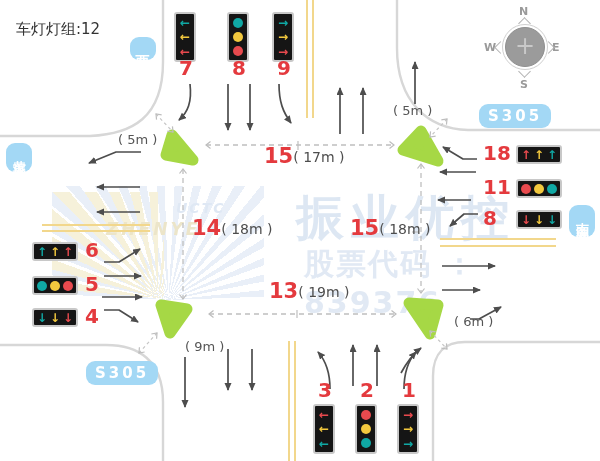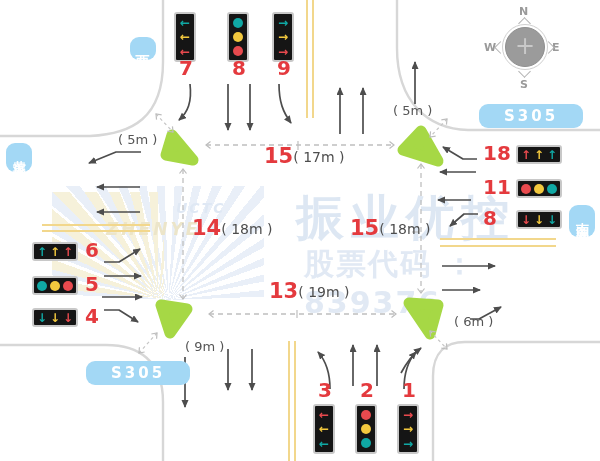--- a/index.html
+++ b/index.html
@@ -13,21 +13,21 @@
   .wm-stock{left:304px;top:244px;font-size:30px;font-weight:bold;letter-spacing:2px;color:#e1e9f4;}
   .wm-fan{left:52px;top:186px;width:212px;height:114px;
           background:repeating-conic-gradient(from 255deg at 55% 100%,#e9eff8 0deg 4deg,rgba(255,255,255,0) 4deg 9deg);}
   .wm-fan-y{left:52px;top:192px;width:112px;height:106px;
           background:repeating-conic-gradient(from 285deg at 95% 100%,#f6f1da 0deg 5deg,rgba(255,255,255,0) 5deg 10deg);}
   .wm-zhenye{left:106px;top:219px;font-size:17px;font-weight:bold;font-style:italic;letter-spacing:3px;color:#ece5c9;}
   .wm-uctc{left:176px;top:200px;font-size:14px;font-weight:bold;font-style:italic;letter-spacing:2px;color:#dfe8f4;}
 
   
   .lbl{position:absolute;background:#a3d8f5;color:#fff;font-weight:bold;border-radius:9px;z-index:6;}
-  .h-lbl{padding:3px 25px;font-size:15px;letter-spacing:3px;}
+  .h-lbl{padding:3px 9px;font-size:15px;letter-spacing:3px;}
   .v-lbl{writing-mode:vertical-rl;text-orientation:upright;padding:7px 4px;font-size:13px;letter-spacing:3px;}
   .lbl-xiyuan{left:130px;top:37px;font-size:14px;}
   .lbl-s305-top{left:479px;top:104px;}
   .lbl-huangni{left:6px;top:143px;}
   .lbl-nanhu{left:569px;top:205px;}
   .lbl-s305-bottom{left:86px;top:361px;}
   .lbl-purun{left:449px;top:361px;font-size:14px;}
 
   
   .stats{position:absolute;left:16px;top:18px;font-size:15px;color:#333;line-height:23px;z-index:6;}
@@ -162,20 +162,21 @@
       <path d="M 478 214 H 464 L 450 226"></path>
 
       <path d="M 442 266 H 495"></path>
       <path d="M 442 290 H 480"></path>
       <path d="M 470 319 H 479 L 501 307"></path>
       <path d="M 401 373 C 407 362 413 354 421 348"></path>
     </g>
   </svg>
 
   <div class="stats">
+    <div>车灯灯组:12</div>
   </div>
 
   <div class="lbl v-lbl lbl-xiyuan">西苑街</div>
   <div class="lbl h-lbl lbl-s305-top">S305</div>
   <div class="lbl v-lbl lbl-huangni">黄泥坳方向</div>
   <div class="lbl v-lbl lbl-nanhu">南湖立交方向</div>
   <div class="lbl h-lbl lbl-s305-bottom">S305</div>
 
   <div class="compass">
     <span class="cdir" style="left:35px;top:0;">N</span>

